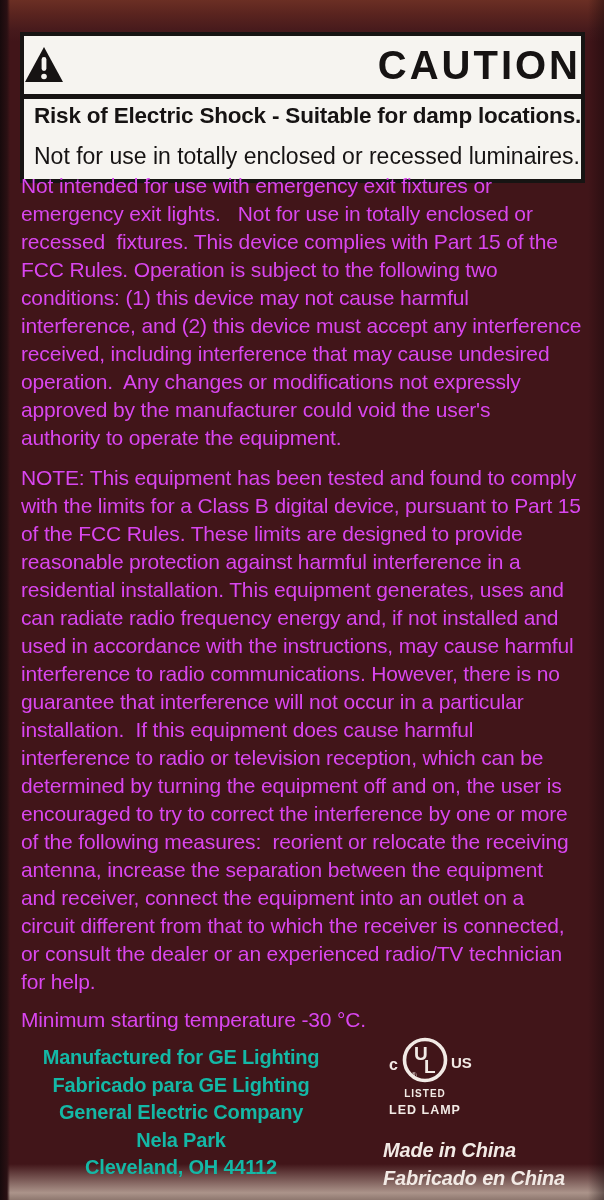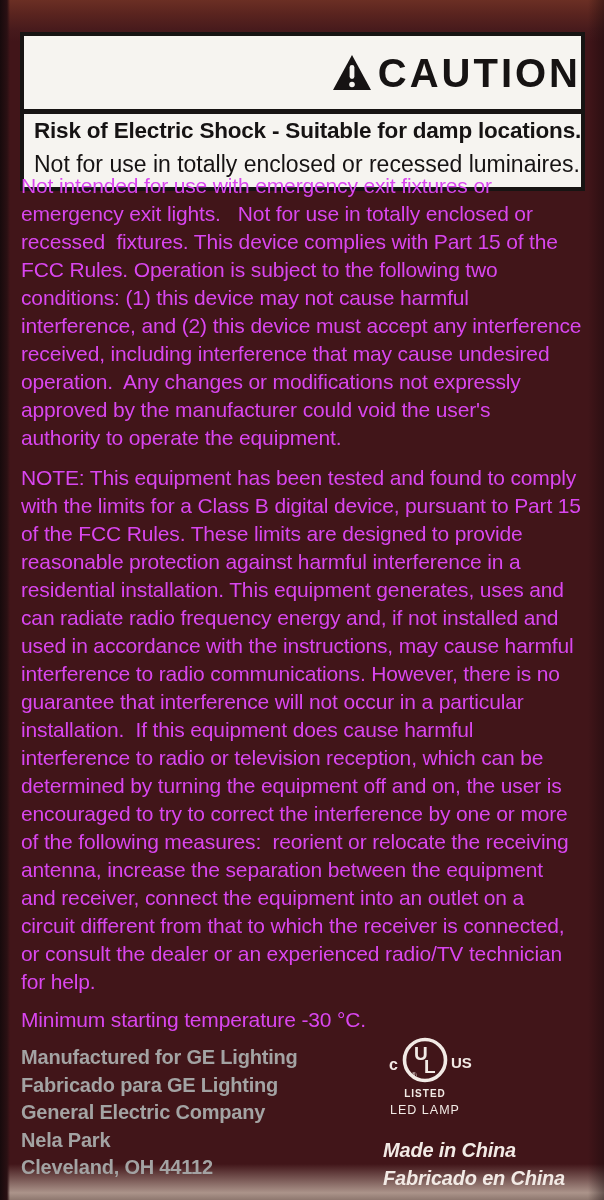--- a/index.html
+++ b/index.html
@@ -23,64 +23,64 @@
   .right-shade{
     position:absolute;right:0;top:0;width:16px;height:1200px;
     background:linear-gradient(to left,rgba(20,8,10,.45),rgba(20,8,10,0));
   }
   
   .caution-box{
     position:absolute;left:20px;top:32px;width:565px;
     background:#f6f4f0;border:4px solid #171413;box-sizing:border-box;
   }
   .caution-header{
-    display:flex;align-items:center;justify-content:flex-end;
-    height:73px;gap:6px;
+    display:flex;align-items:center;justify-content:space-between;
+    height:58px;gap:6px;
   }
   .caution-title{
     font-size:40px;font-weight:bold;color:#161313;
     letter-spacing:3px;line-height:1;
     transform:scaleY(1.02);
   }
   .caution-divider{height:5px;background:#171413;}
   .caution-sub{
     padding:4px 10px 9px 10px;color:#161313;
   }
   .caution-sub .bold-line{
     font-size:22.5px;font-weight:bold;letter-spacing:-0.2px;white-space:pre;
   }
   .caution-sub .reg-line{
-    font-size:23px;font-weight:normal;letter-spacing:0px;white-space:pre;margin-top:7px;
+    font-size:23px;font-weight:normal;letter-spacing:0px;white-space:pre;margin-top:14px;
   }
   
   .body-text{
     position:absolute;left:21px;width:575px;
     color:#d946ef;font-size:21px;line-height:28px;
     letter-spacing:-0.15px;white-space:pre-wrap;
   }
   .para-fcc{top:172px;}
   .para-note{top:464px;}
   .min-temp{top:1006px;white-space:pre;}
   
   .footer-left{
     position:absolute;left:21px;top:1044px;width:320px;
-    color:#a3a3a3;font-weight:bold;font-size:20px;line-height:27.5px;
-    letter-spacing:-0.2px;white-space:pre-wrap;
+    color:#14b8a6;font-weight:bold;font-size:20px;line-height:27.5px;
+    letter-spacing:-0.2px;white-space:pre-wrap;text-align:center;
   }
   .footer-right{
     position:absolute;left:383px;top:1036px;width:210px;color:#f2eae5;
   }
   .ul-mark{display:block;margin-left:0px;}
   .ul-listed{
     width:84px;text-align:center;
     font-size:10px;font-weight:bold;letter-spacing:1px;margin-top:2px;
   }
   .ul-led-lamp{
     width:84px;text-align:center;
-    font-size:12.5px;font-weight:normal;letter-spacing:1px;margin-top:4px;
+    font-size:12.5px;font-weight:bold;letter-spacing:1px;margin-top:4px;
   }
   .origin{
     margin-top:20px;font-weight:bold;font-size:20px;line-height:27.5px;
     letter-spacing:-0.2px;white-space:pre-wrap;font-style:italic;
   }
 </style>
 </head>
 <body>
 
 <div class="panel"></div>

